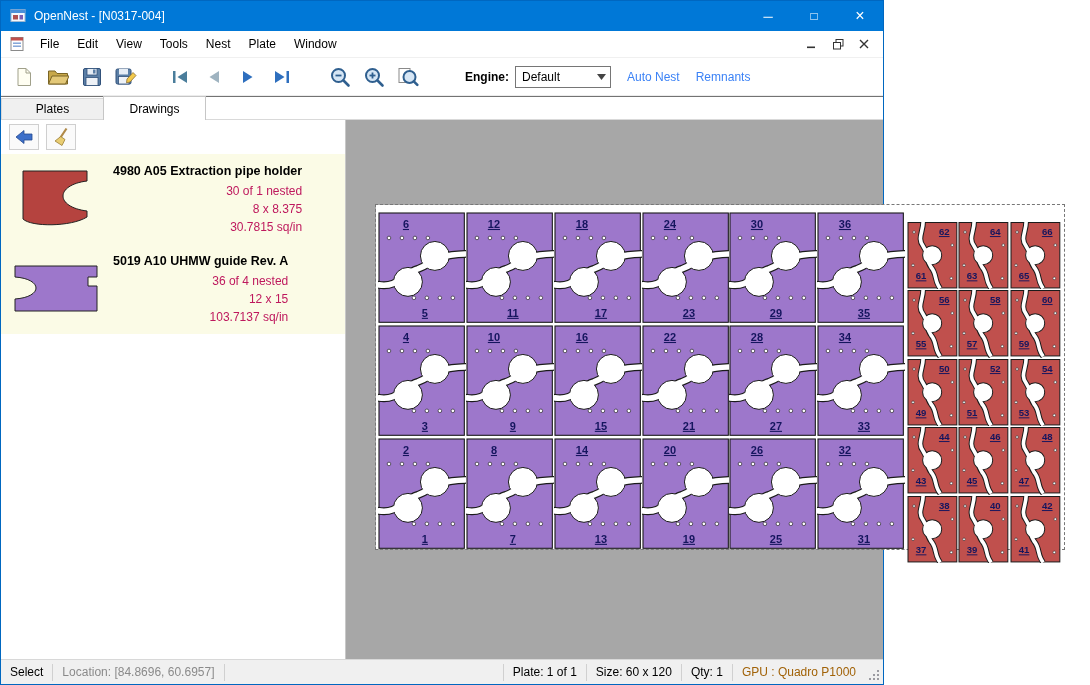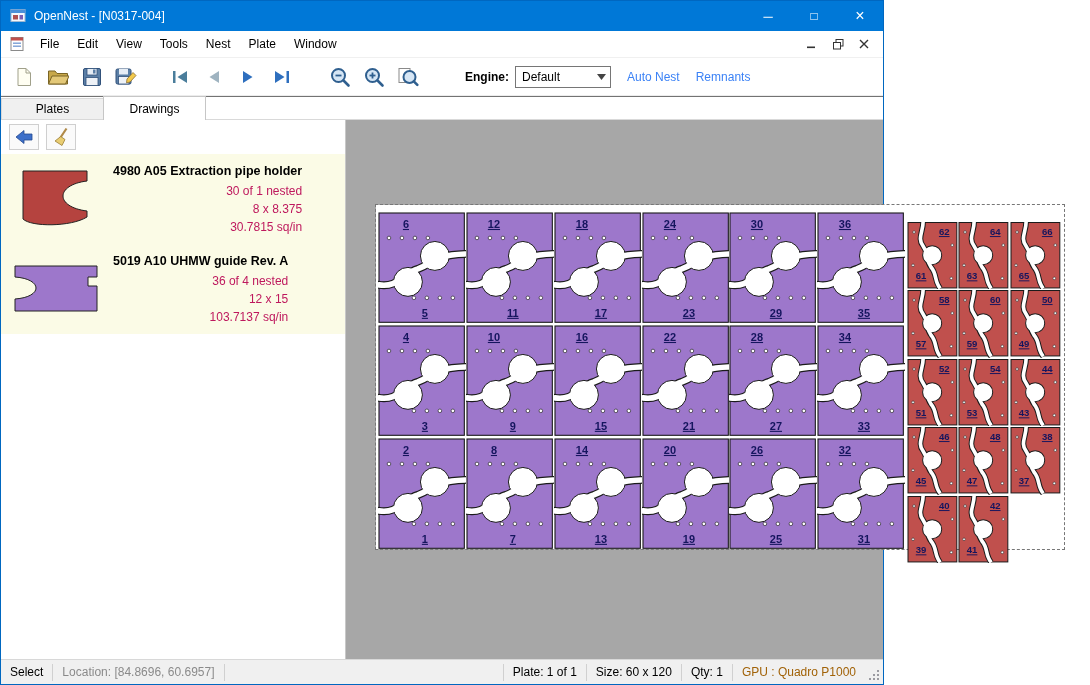--- a/index.html
+++ b/index.html
@@ -684,20 +684,34 @@
             <div class="cell">
               <svg viewBox="0 0 51 68" preserveAspectRatio="none">
   <rect x="1" y="1.5" width="48.5" height="65" fill="#c0504d" stroke="#1b1b1b" stroke-width="1"></rect>
   <path d="M16,1 C16,11 10,17 16,25 C22,33 18,38 24,46 C30,53 27,60 33,67" fill="none" stroke="#1b1b1b" stroke-width="5.6"></path>
   <circle cx="25" cy="34" r="9.5" fill="#fff" stroke="#1b1b1b" stroke-width="1"></circle>
   <path d="M16,1 C16,11 10,17 16,25 C22,33 18,38 24,46 C30,53 27,60 33,67" fill="none" stroke="#fff" stroke-width="3.6"></path>
   <circle cx="7" cy="11" r="1.3" fill="#fff" stroke="#2a2a2a" stroke-width="0.6"></circle>
                 <circle cx="45" cy="24" r="1.3" fill="#fff" stroke="#2a2a2a" stroke-width="0.6"></circle>
                 <circle cx="6" cy="44" r="1.3" fill="#fff" stroke="#2a2a2a" stroke-width="0.6"></circle>
                 <circle cx="44" cy="57" r="1.3" fill="#fff" stroke="#2a2a2a" stroke-width="0.6"></circle>
+  <text x="37" y="14" text-anchor="middle" class="rnum">56</text>
+  <text x="14" y="58" text-anchor="middle" class="rnum">55</text>
+  </svg>
+            </div>
+            <div class="cell">
+              <svg viewBox="0 0 51 68" preserveAspectRatio="none">
+  <rect x="1" y="1.5" width="48.5" height="65" fill="#c0504d" stroke="#1b1b1b" stroke-width="1"></rect>
+  <path d="M16,1 C16,11 10,17 16,25 C22,33 18,38 24,46 C30,53 27,60 33,67" fill="none" stroke="#1b1b1b" stroke-width="5.6"></path>
+  <circle cx="25" cy="34" r="9.5" fill="#fff" stroke="#1b1b1b" stroke-width="1"></circle>
+  <path d="M16,1 C16,11 10,17 16,25 C22,33 18,38 24,46 C30,53 27,60 33,67" fill="none" stroke="#fff" stroke-width="3.6"></path>
+  <circle cx="7" cy="11" r="1.3" fill="#fff" stroke="#2a2a2a" stroke-width="0.6"></circle>
+                <circle cx="45" cy="24" r="1.3" fill="#fff" stroke="#2a2a2a" stroke-width="0.6"></circle>
+                <circle cx="6" cy="44" r="1.3" fill="#fff" stroke="#2a2a2a" stroke-width="0.6"></circle>
+                <circle cx="44" cy="57" r="1.3" fill="#fff" stroke="#2a2a2a" stroke-width="0.6"></circle>
   <text x="37" y="14" text-anchor="middle" class="rnum">58</text>
   <text x="14" y="58" text-anchor="middle" class="rnum">57</text>
   </svg>
             </div>
             <div class="cell">
               <svg viewBox="0 0 51 68" preserveAspectRatio="none">
   <rect x="1" y="1.5" width="48.5" height="65" fill="#c0504d" stroke="#1b1b1b" stroke-width="1"></rect>
   <path d="M16,1 C16,11 10,17 16,25 C22,33 18,38 24,46 C30,53 27,60 33,67" fill="none" stroke="#1b1b1b" stroke-width="5.6"></path>
   <circle cx="25" cy="34" r="9.5" fill="#fff" stroke="#1b1b1b" stroke-width="1"></circle>
   <path d="M16,1 C16,11 10,17 16,25 C22,33 18,38 24,46 C30,53 27,60 33,67" fill="none" stroke="#fff" stroke-width="3.6"></path>

